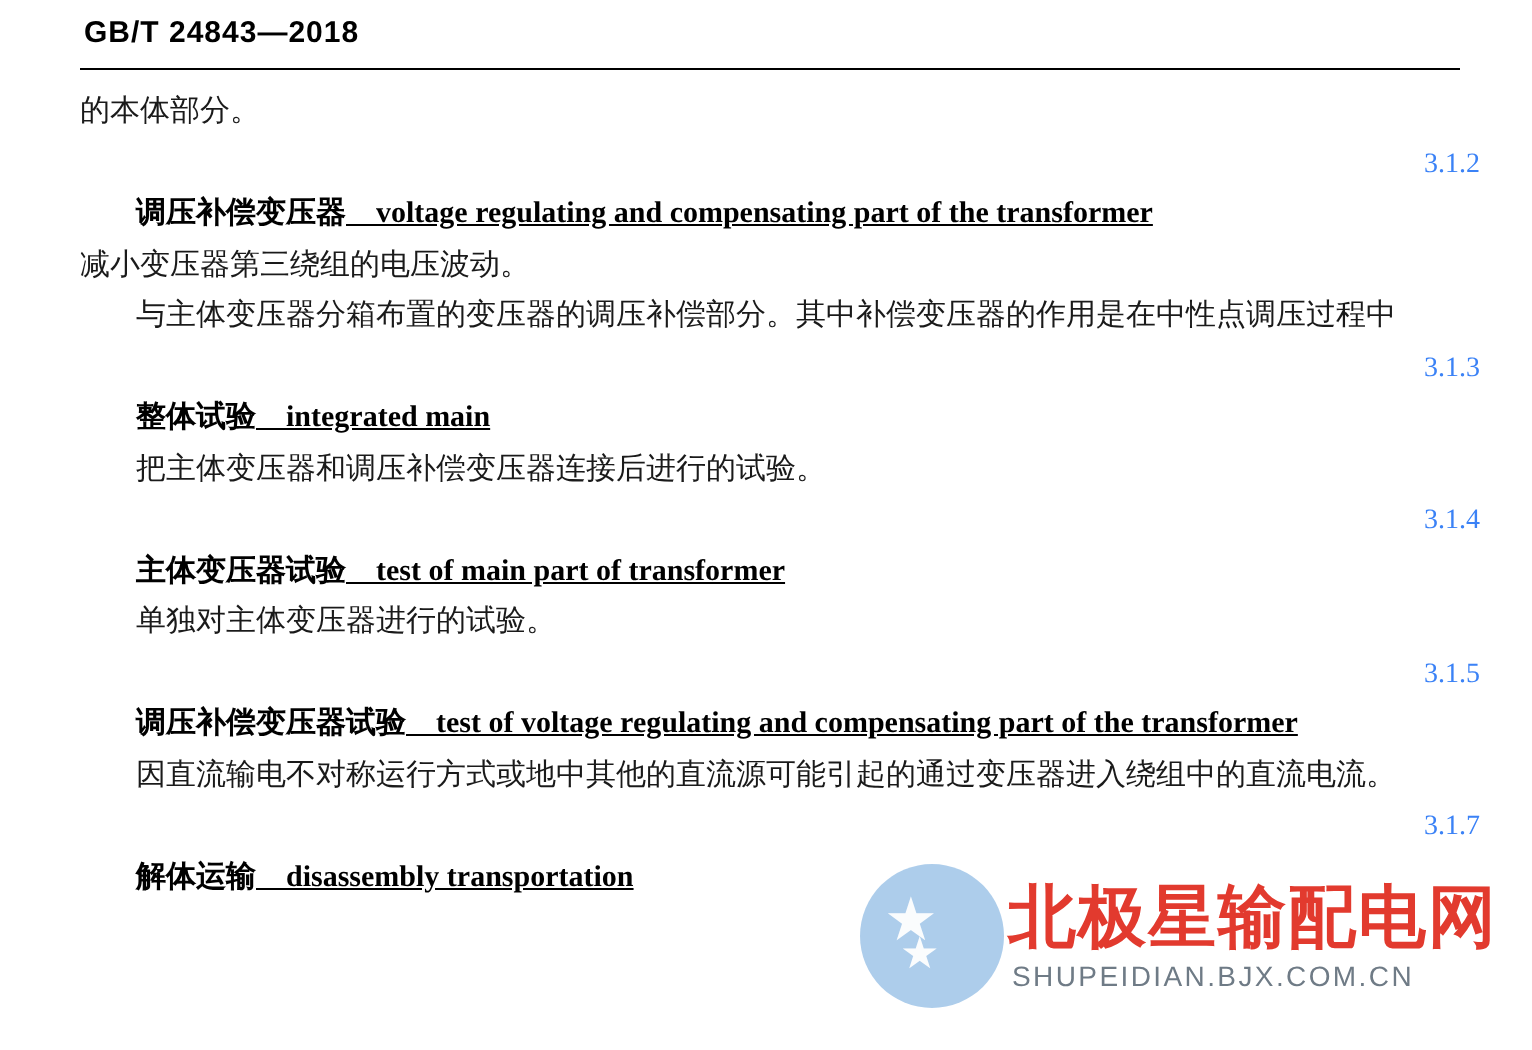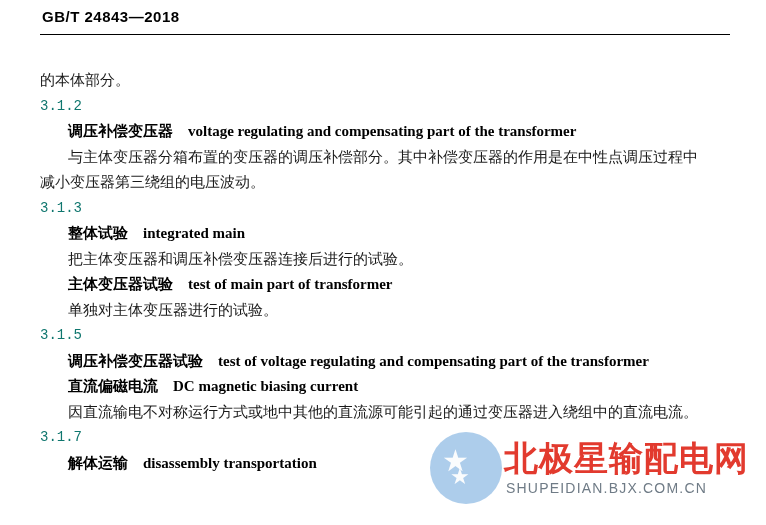--- a/index.html
+++ b/index.html
@@ -44,39 +44,40 @@
     position: absolute;
     top: 44px;
     left: 40px;
     width: 700px;
   }
   .line {
     font-size: 15px;
     line-height: 25.5px;
     white-space: pre;
     color: #1a1a1a;
-    margin-top: 24px;
   }
   .num {
-    font-family: Liberation Mono, monospace;
+    font-family: Liberation Serif, serif;
     font-size: 14px;
     line-height: 25.5px;
-    color: #0f766e;
+    color: #3b82f6;
+    text-align: right;
   }
   .term {
     font-size: 15px;
     line-height: 25.5px;
     font-weight: bold;
     padding-left: 28px;
     white-space: pre;
     color: #000;
   }
   .term .en {
     font-family: "Liberation Serif", "DejaVu Serif", serif;
     font-weight: bold;
+    text-decoration: underline;
   }
   .para {
     font-size: 15px;
     line-height: 25.5px;
     padding-left: 28px;
     white-space: pre-wrap;
     color: #1a1a1a;
   }
   .para.cont {
     padding-left: 0;
@@ -150,34 +151,34 @@
 
   <div class="header">GB/T 24843—2018</div>
   <div class="rule"></div>
 
   <div class="body">
 
     <div class="line">的本体部分。</div>
 
     <div class="num">3.1.2</div>
     <div class="term"><span>调压补偿变压器</span><span class="en">&nbsp;&nbsp;&nbsp;&nbsp;</span><span class="en">voltage regulating and compensating part of the transformer</span></div>
+    <div class="para cont">减小变压器第三绕组的电压波动。</div>
     <div class="para">与主体变压器分箱布置的变压器的调压补偿部分。其中补偿变压器的作用是在中性点调压过程中</div>
-    <div class="para cont">减小变压器第三绕组的电压波动。</div>
 
     <div class="num">3.1.3</div>
     <div class="term"><span>整体试验</span><span class="en">&nbsp;&nbsp;&nbsp;&nbsp;</span><span class="en">integrated main</span></div>
     <div class="para">把主体变压器和调压补偿变压器连接后进行的试验。</div>
 
+    <div class="num">3.1.4</div>
     <div class="term"><span>主体变压器试验</span><span class="en">&nbsp;&nbsp;&nbsp;&nbsp;</span><span class="en">test of main part of transformer</span></div>
     <div class="para">单独对主体变压器进行的试验。</div>
 
     <div class="num">3.1.5</div>
     <div class="term"><span>调压补偿变压器试验</span><span class="en">&nbsp;&nbsp;&nbsp;&nbsp;</span><span class="en">test of voltage regulating and compensating part of the transformer</span></div>
 
-    <div class="term"><span>直流偏磁电流</span><span class="en">&nbsp;&nbsp;&nbsp;&nbsp;</span><span class="en">DC magnetic biasing current</span></div>
     <div class="para">因直流输电不对称运行方式或地中其他的直流源可能引起的通过变压器进入绕组中的直流电流。</div>
 
     <div class="num">3.1.7</div>
     <div class="term"><span>解体运输</span><span class="en">&nbsp;&nbsp;&nbsp;&nbsp;</span><span class="en">disassembly transportation</span></div>
 
   </div>
 
   <div class="watermark">
     <div class="wm-logo"></div>
     <div class="wm-star">★</div>

